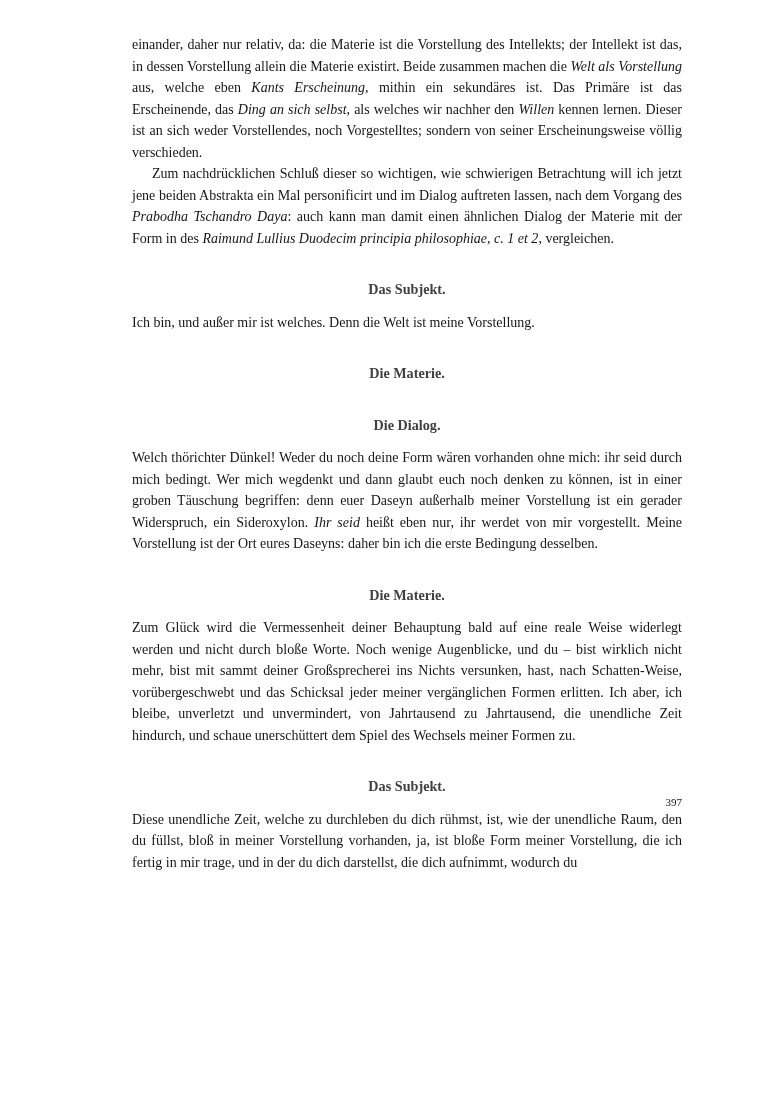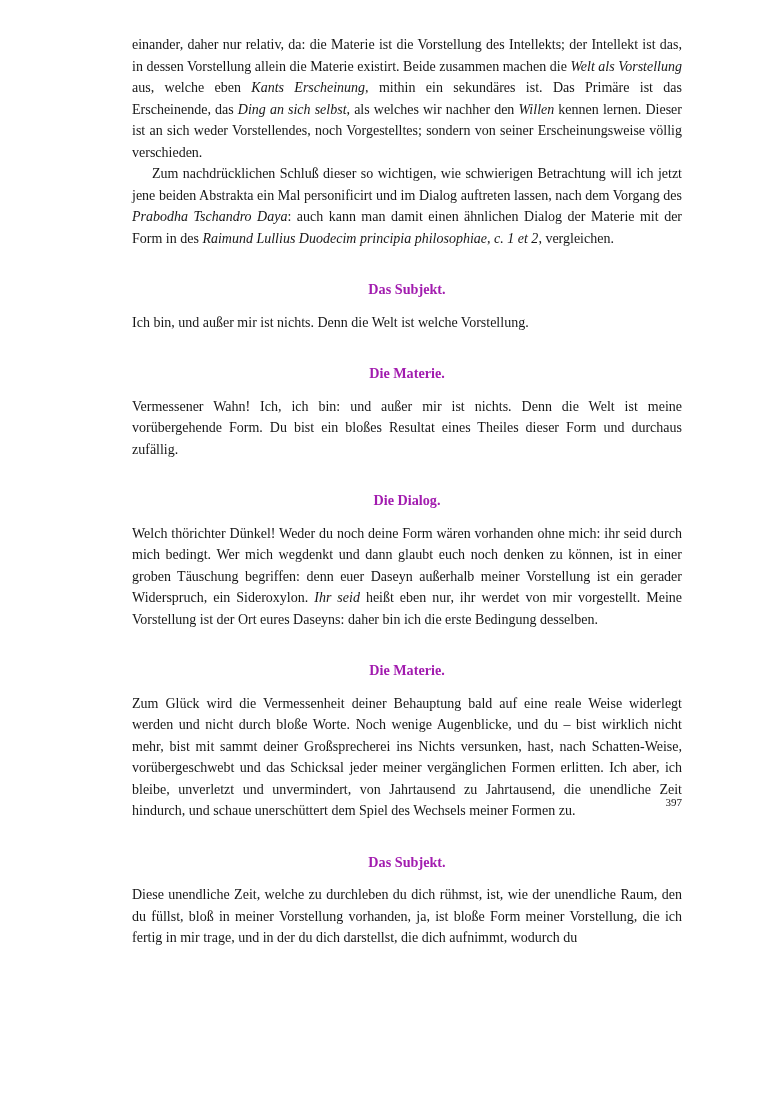--- a/index.html
+++ b/index.html
@@ -33,44 +33,43 @@
   .content p.indent {
     text-indent: 20px;
     font-family: Liberation Serif, serif;
   }
   .content h2 {
     font-size: 14.2px;
     line-height: 21.5px;
     font-weight: bold;
     text-align: center;
     margin: 30px 0 11px 0;
-    color: #a21caf;
+    color: #404040;
   }
   .content em {
     font-style: italic;
   }
   .page-number {
     position: absolute;
     right: 110px;
     bottom: 44px;
     font-size: 11px;
     color: #161616;
   }
 </style>
 </head>
 <body>
 
 <div class="page">
   <main class="content">
       <p><span>einander, daher nur relativ, da: die Materie ist die Vorstellung des Intellekts; der Intellekt ist das, in dessen Vorstellung allein die Materie existirt. Beide zusammen machen die </span><em>Welt als Vorstellung</em><span> aus, welche eben </span><em>Kants Erscheinung</em><span>, mithin ein sekundäres ist. Das Primäre ist das Erscheinende, das </span><em>Ding an sich selbst</em><span>, als welches wir nachher den </span><em>Willen</em><span> kennen lernen. Dieser ist an sich weder Vorstellendes, noch Vorgestelltes; sondern von seiner Erscheinungsweise völlig verschieden.</span></p>
       <p class="indent"><span>Zum nachdrücklichen Schluß dieser so wichtigen, wie schwierigen Betrachtung will ich jetzt jene beiden Abstrakta ein Mal personificirt und im Dialog auftreten lassen, nach dem Vorgang des </span><em>Prabodha Tschandro Daya</em><span>: auch kann man damit einen ähnlichen Dialog der Materie mit der Form in des </span><em>Raimund Lullius Duodecim principia philosophiae</em><span>, </span><em>c. 1 et 2</em><span>, vergleichen.</span></p>
       <h2>Das Subjekt.</h2>
-      <p><span>Ich bin, und außer mir ist nichts. Denn die Welt ist welche Vorstellung.</span></p>
+      <p><span>Ich bin, und außer mir ist welches. Denn die Welt ist meine Vorstellung.</span></p>
       <h2>Die Materie.</h2>
-      <p><span>Vermessener Wahn! Ich, ich bin: und außer mir ist nichts. Denn die Welt ist meine vorübergehende Form. Du bist ein bloßes Resultat eines Theiles dieser Form und durchaus zufällig.</span></p>
       <h2>Die Dialog.</h2>
       <p><span>Welch thörichter Dünkel! Weder du noch deine Form wären vorhanden ohne mich: ihr seid durch mich bedingt. Wer mich wegdenkt und dann glaubt euch noch denken zu können, ist in einer groben Täuschung begriffen: denn euer Daseyn außerhalb meiner Vorstellung ist ein gerader Widerspruch, ein Sideroxylon. </span><em>Ihr seid</em><span> heißt eben nur, ihr werdet von mir vorgestellt. Meine Vorstellung ist der Ort eures Daseyns: daher bin ich die erste Bedingung desselben.</span></p>
       <h2>Die Materie.</h2>
       <p><span>Zum Glück wird die Vermessenheit deiner Behauptung bald auf eine reale Weise widerlegt werden und nicht durch bloße Worte. Noch wenige Augenblicke, und du – bist wirklich nicht mehr, bist mit sammt deiner Großsprecherei ins Nichts versunken, hast, nach Schatten-Weise, vorübergeschwebt und das Schicksal jeder meiner vergänglichen Formen erlitten. Ich aber, ich bleibe, unverletzt und unvermindert, von Jahrtausend zu Jahrtausend, die unendliche Zeit hindurch, und schaue unerschüttert dem Spiel des Wechsels meiner Formen zu.</span></p>
       <h2>Das Subjekt.</h2>
       <p><span>Diese unendliche Zeit, welche zu durchleben du dich rühmst, ist, wie der unendliche Raum, den du füllst, bloß in meiner Vorstellung vorhanden, ja, ist bloße Form meiner Vorstellung, die ich fertig in mir trage, und in der du dich darstellst, die dich aufnimmt, wodurch du</span></p>
     </main>
   <div class="page-number">397</div>
 </div>
 

